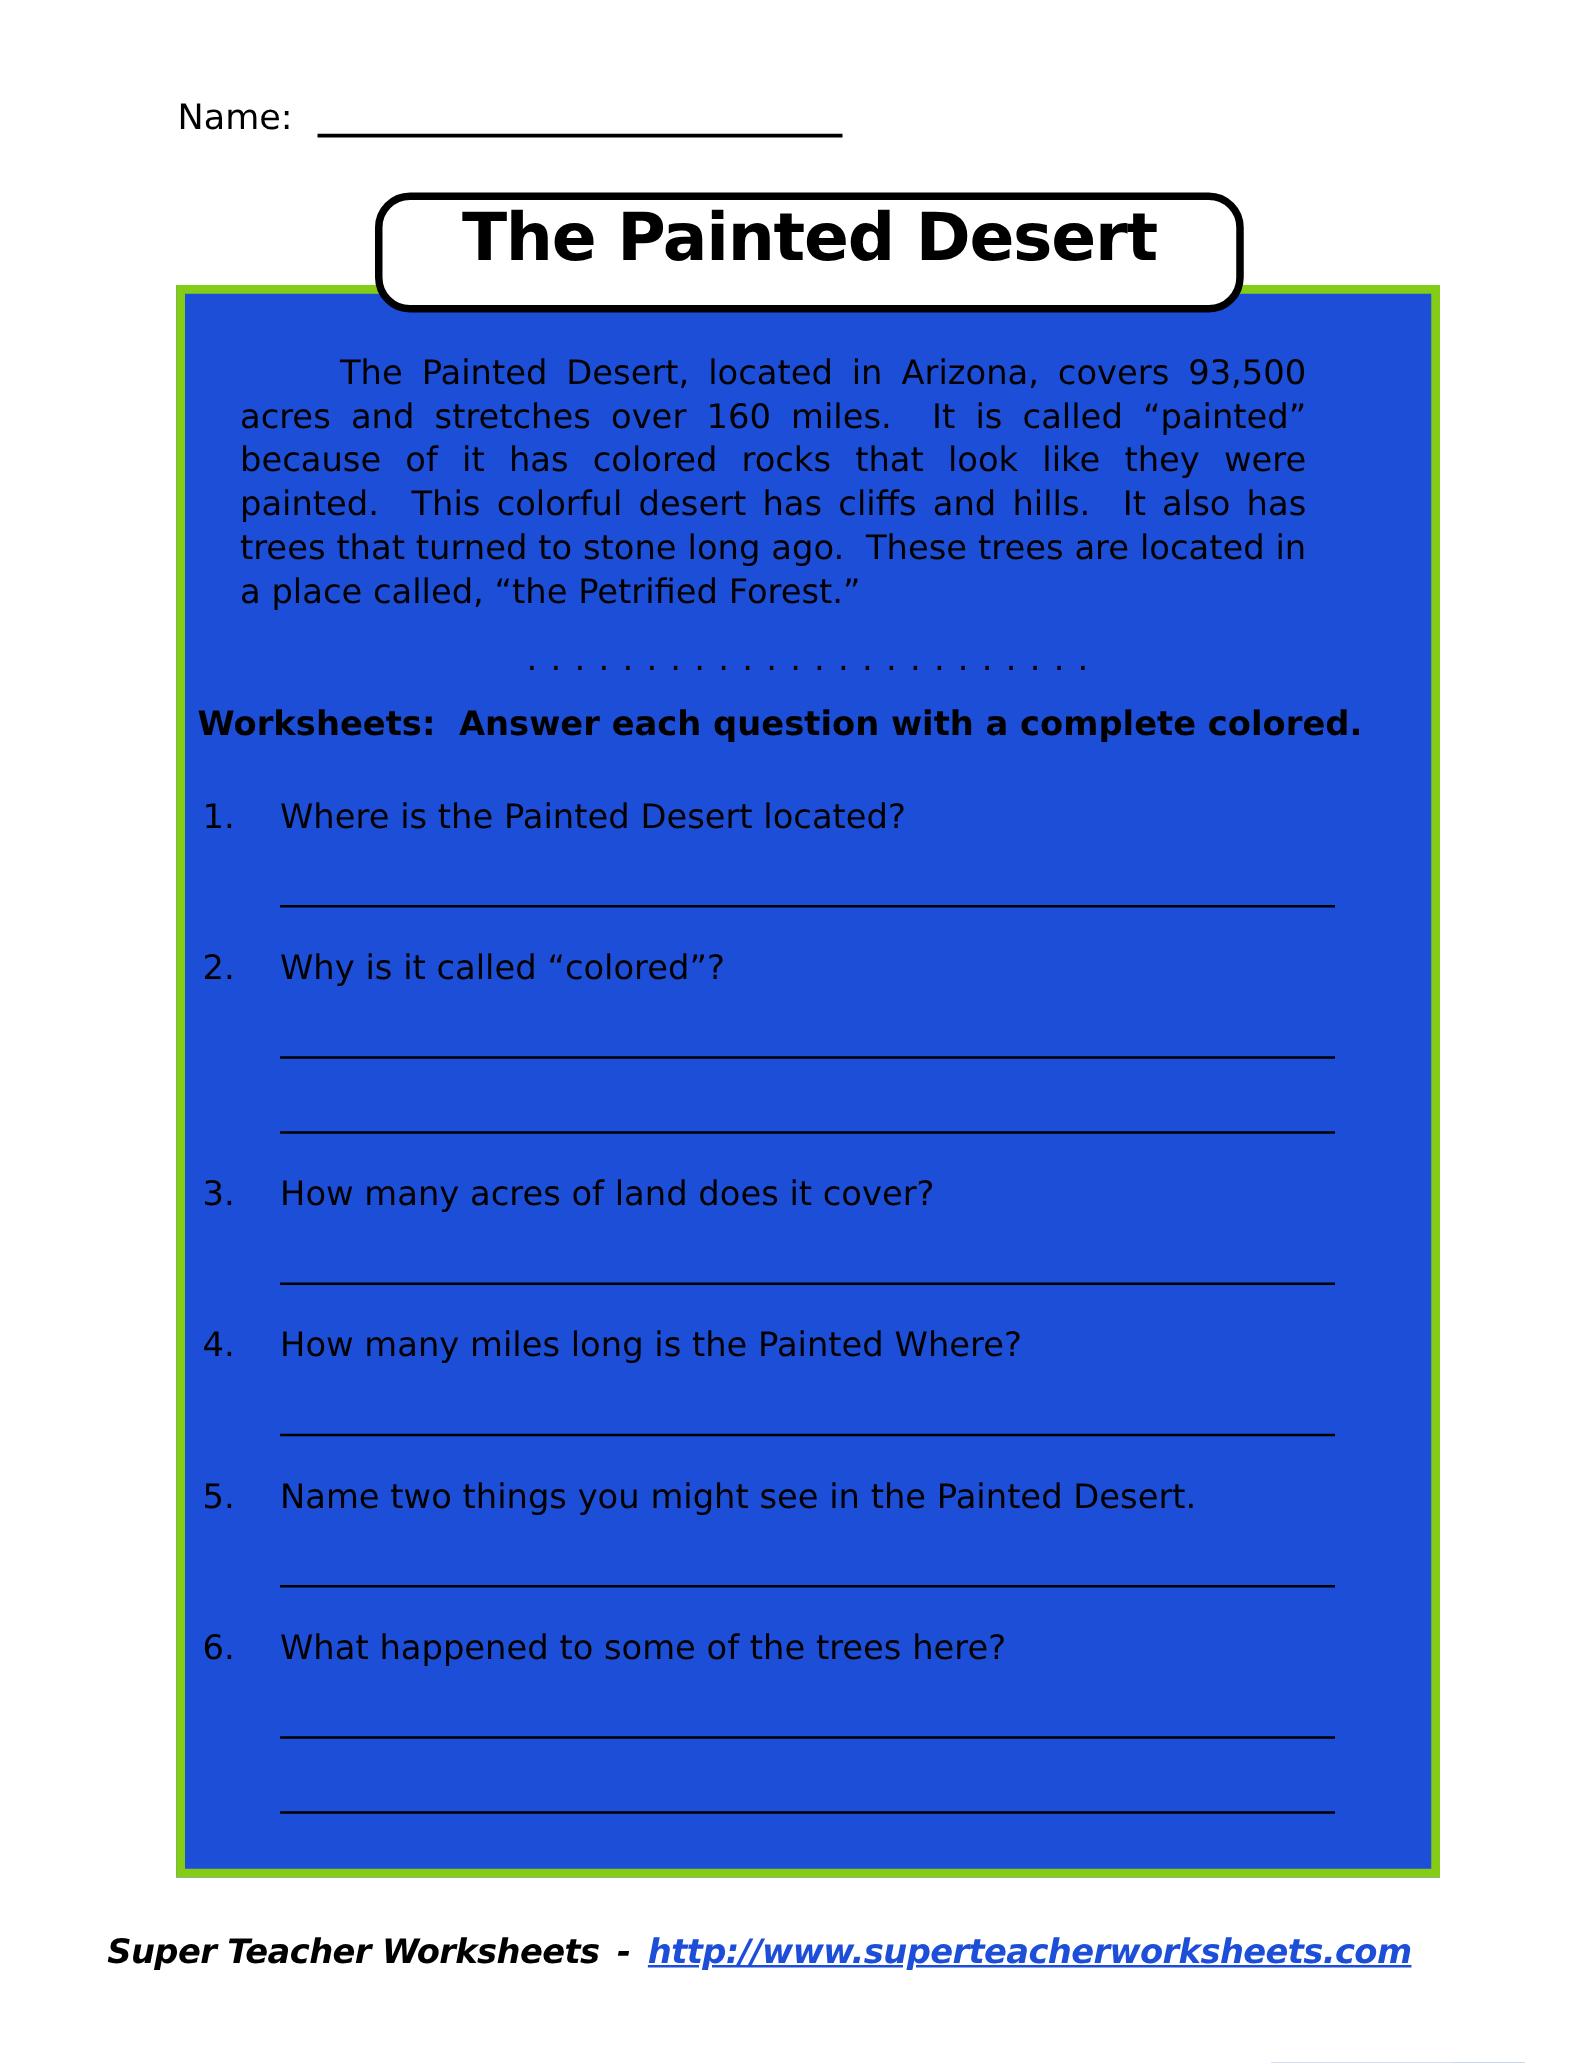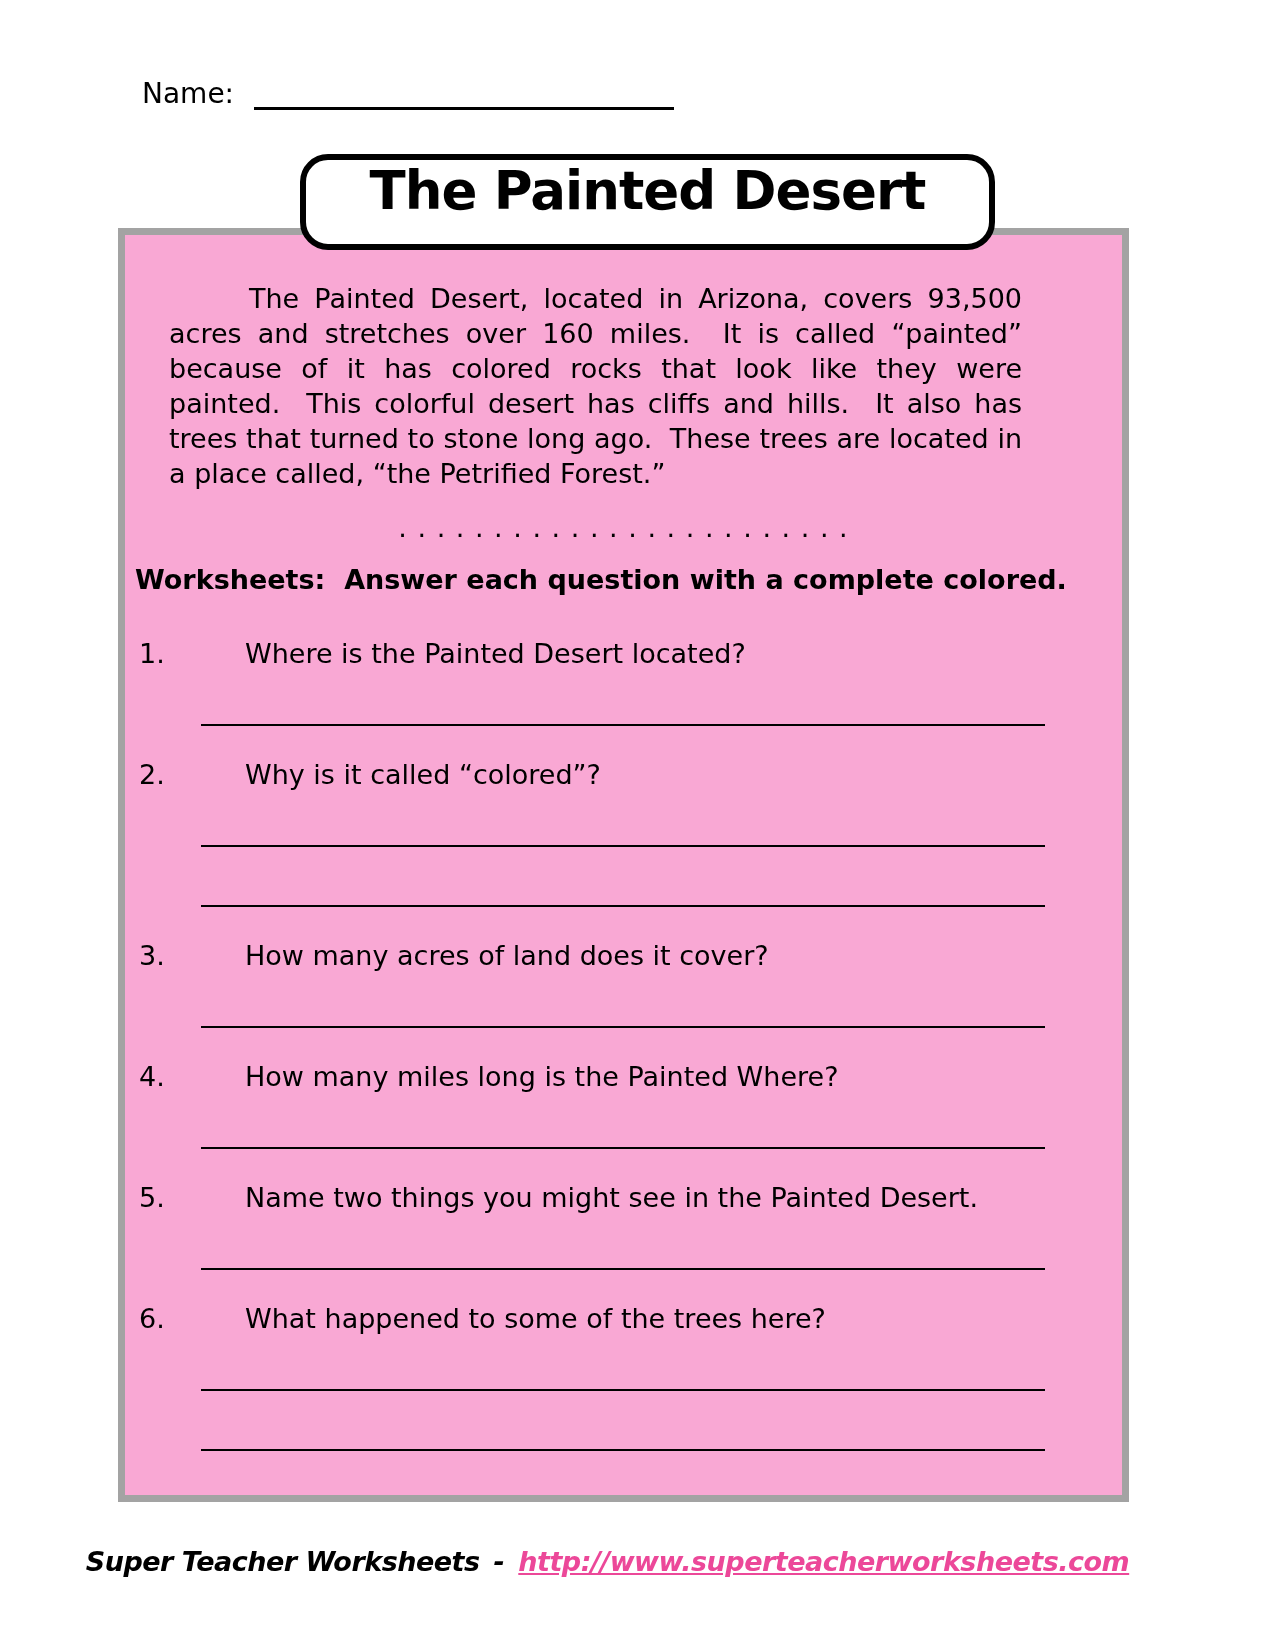--- a/index.html
+++ b/index.html
@@ -53,26 +53,26 @@
   .title-text {
     font-size: 53px;
     font-weight: bold;
     letter-spacing: -1px;
     white-space: nowrap;
   }
 
   
   .main-box {
     position: absolute;
-    left: 118px;
+    left: 141px;
     top: 228px;
     width: 997px;
     height: 1260px;
-    border: 7px solid #a3a3a3;
-    background: #f9a8d4;
+    border: 7px solid #84cc16;
+    background: #1d4ed8;
     z-index: 1;
     overflow: hidden;
   }
 
   .passage {
     margin: 46px 100px 0 44px;
     font-size: 27px;
     line-height: 35px;
     text-align: justify;
     text-indent: 80px;
@@ -107,21 +107,20 @@
     padding-left: 14px;
     font-size: 27px;
     line-height: 30px;
   }
   .q-num {
     width: 62px;
     flex: 0 0 62px;
   }
   .q-text {
     flex: 1 1 auto;
-    margin-left: 44px;
   }
   .answer-line {
     margin: 55px 77px 0 76px;
     height: 0;
     border-bottom: 2px solid #000;
   }
   .answer-line + .answer-line {
     margin-top: 58px;
   }
 
@@ -138,21 +137,21 @@
     line-height: 34px;
     font-weight: bold;
     font-style: italic;
     letter-spacing: -0.5px;
     white-space: nowrap;
   }
   .footer .dash {
     margin: 0 14px;
   }
   .footer a, .footer .site-link {
-    color: #ec4899;
+    color: #1d4ed8;
     text-decoration: underline;
     cursor: pointer;
   }
 </style>
 </head>
 <body>
 
 <div class="page">
 
   <div class="name-row">

